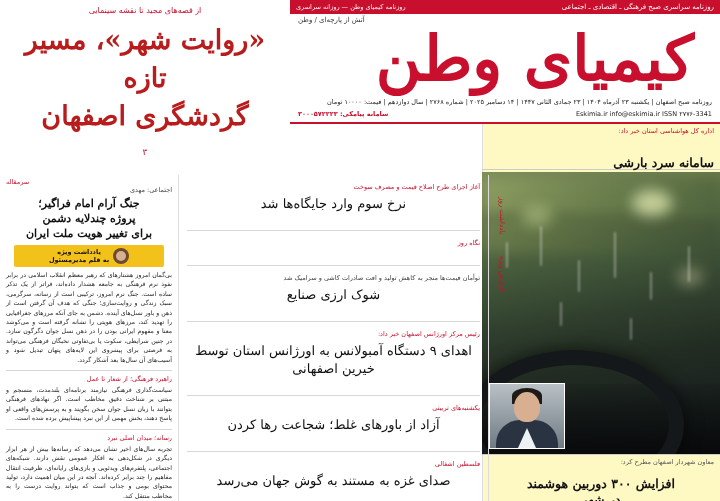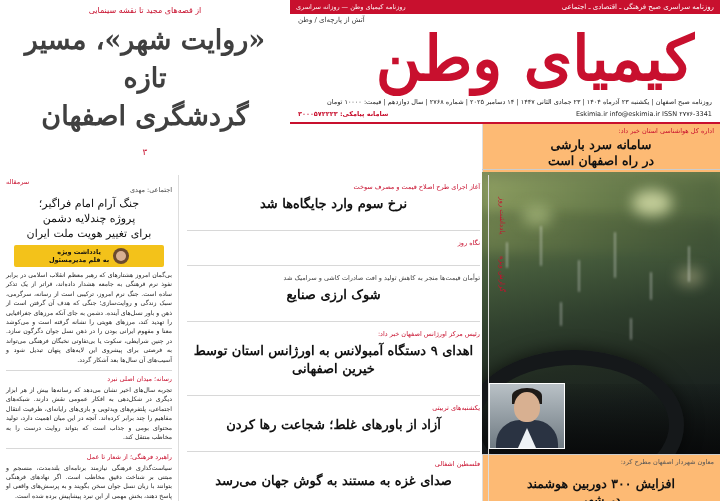--- a/index.html
+++ b/index.html
@@ -50,41 +50,41 @@
   
   .headline-area{
     position:absolute;top:0;left:0;width:290px;height:175px;
     box-sizing:border-box;padding:6px 8px 0 8px;
   }
   .kicker{
     font-size:8px;color:#c8102e;text-align:center;margin-bottom:6px;direction:rtl;
   }
   .headline{
     font-family:"DejaVu Serif","Liberation Serif",serif;
-    font-weight:bold;color:#404040;font-size:27px;line-height:38px;
+    font-weight:bold;color:#b91c1c;font-size:27px;line-height:38px;
     text-align:center;direction:rtl;
   }
   .headline .ln{display:block;}
   .page-ref{
     margin-top:12px;text-align:center;font-size:9px;color:#c8102e;direction:rtl;
   }
 
   
   .photo-col{
     position:absolute;top:124px;right:0;width:238px;height:377px;
-    box-sizing:border-box;border-left:1px solid #ddd;background:#fdba74;
+    box-sizing:border-box;border-left:1px solid #ddd;background:#fef9c3;
   }
   .sub-banner{
     position:absolute;top:0;right:0;width:238px;height:46px;box-sizing:border-box;
     border-bottom:1px solid #ccc;padding:3px 6px;direction:rtl;
   }
   .sub-banner .lbl{font-size:6.5px;color:#c8102e;}
   .sub-banner .ttl{
     font-family:"DejaVu Serif",serif;font-weight:bold;font-size:12.5px;line-height:16px;
-    color:#111;text-align:center;margin-top:2px;
+    color:#111;margin-top:20px;
   }
   .photo{
     position:absolute;top:48px;right:0;width:238px;height:282px;overflow:hidden;
     background:linear-gradient(170deg,#7d8c5a 0%,#5f7245 18%,#43583a 34%,#2f3f2d 50%,#222c22 66%,#1b2320 80%,#141a18 100%);
   }
   .photo .blurband{
     position:absolute;left:0;right:0;height:34px;filter:blur(6px);opacity:.55;
   }
   .photo .streak{
     position:absolute;width:2px;height:26px;background:rgba(255,255,255,.35);
@@ -124,40 +124,40 @@
   .mid-col{
     position:absolute;top:175px;left:178px;width:310px;height:326px;
     box-sizing:border-box;padding:0 8px;direction:rtl;
     border-left:1px solid #ddd;
   }
   .mid-item{padding:7px 0 17px 0;border-bottom:1px solid #d8d8d8;}
   .mid-item:last-child{border-bottom:none;}
   .mid-item .lbl{font-size:6.5px;color:#c8102e;line-height:10px;}
   .mid-item .sub{font-size:6.5px;color:#444;line-height:10px;}
   .mid-item .ttl{
-    font-family:"DejaVu Serif",serif;font-weight:bold;color:#111;
+    font-family:"DejaVu Serif",serif;font-weight:normal;color:#111;
     font-size:13px;line-height:18px;text-align:center;margin-top:3px;
   }
   .rail{
     position:absolute;top:175px;left:488px;width:26px;height:326px;
     box-sizing:border-box;border-left:1px solid #ddd;direction:rtl;
   }
   .rail .rl{
     writing-mode:vertical-rl;text-orientation:mixed;
     font-size:7px;color:#c8102e;margin:22px auto 0 auto;display:block;white-space:nowrap;
   }
 
   
   .ed-col{
     position:absolute;top:175px;left:0;width:178px;height:326px;
     box-sizing:border-box;padding:3px 6px;direction:rtl;
   }
   .ed-head{font-size:6.5px;color:#c8102e;text-align:left;}
   .ed-title{
-    font-family:"DejaVu Serif",serif;font-weight:normal;font-size:11px;line-height:15px;
+    font-family:"DejaVu Serif",serif;font-weight:bold;font-size:11px;line-height:15px;
     color:#111;text-align:center;margin-top:2px;
   }
   .ed-badge{
     margin:4px auto 3px auto;width:150px;height:22px;background:#f3c21a;border-radius:2px;
     display:flex;align-items:center;justify-content:center;gap:4px;
   }
   .ed-badge .bt{font-size:6.5px;color:#111;font-weight:bold;text-align:center;line-height:8px;}
   .ed-badge .av{width:16px;height:16px;border-radius:50%;background:#6b4a2f;position:relative;overflow:hidden;}
   .ed-badge .av:after{content:"";position:absolute;left:3px;top:3px;width:10px;height:10px;border-radius:50%;background:#d8b091;}
   .ed-body{
@@ -291,23 +291,23 @@
     <div class="ed-badge">
       <div class="av"></div>
       <div class="bt">
         <span>یادداشت ویژه</span><br>
         <span>به قلم مدیرمسئول</span>
       </div>
     </div>
     <div class="ed-body">بی‌گمان امروز هشتارهای که رهبر معظم انقلاب اسلامی در برابر نفوذ نرم فرهنگی به جامعه هشدار داده‌اند، فراتر از یک تذکر ساده است. جنگ نرم امروز، ترکیبی است از رسانه، سرگرمی، سبک زندگی و روایت‌سازی؛ جنگی که هدف آن گرفتن است از ذهن و باور نسل‌های آینده. دشمن به جای آنکه مرزهای جغرافیایی را تهدید کند، مرزهای هویتی را نشانه گرفته است و می‌کوشد معنا و مفهوم ایرانی بودن را در ذهن نسل جوان دگرگون سازد. در چنین شرایطی، سکوت یا بی‌تفاوتی نخبگان فرهنگی می‌تواند به فرصتی برای پیشروی این لایه‌های پنهان تبدیل شود و آسیب‌های آن سال‌ها بعد آشکار گردد.</div>
 
     <div class="ed-sec">
+      <div class="sl">راهبرد فرهنگی؛ از شعار تا عمل</div>
+      <div class="sb">سیاست‌گذاری فرهنگی نیازمند برنامه‌ای بلندمدت، منسجم و مبتنی بر شناخت دقیق مخاطب است. اگر نهادهای فرهنگی بتوانند با زبان نسل جوان سخن بگویند و به پرسش‌های واقعی او پاسخ دهند، بخش مهمی از این نبرد پیشاپیش برده شده است.</div>
+    </div>
+
+    <div class="ed-sec">
       <div class="sl">رسانه؛ میدان اصلی نبرد</div>
       <div class="sb">تجربه سال‌های اخیر نشان می‌دهد که رسانه‌ها بیش از هر ابزار دیگری در شکل‌دهی به افکار عمومی نقش دارند. شبکه‌های اجتماعی، پلتفرم‌های ویدئویی و بازی‌های رایانه‌ای، ظرفیت انتقال مفاهیم را چند برابر کرده‌اند. آنچه در این میان اهمیت دارد، تولید محتوای بومی و جذاب است که بتواند روایت درست را به مخاطب منتقل کند.</div>
     </div>
-
-    <div class="ed-sec">
-      <div class="sl">راهبرد فرهنگی؛ از شعار تا عمل</div>
-      <div class="sb">سیاست‌گذاری فرهنگی نیازمند برنامه‌ای بلندمدت، منسجم و مبتنی بر شناخت دقیق مخاطب است. اگر نهادهای فرهنگی بتوانند با زبان نسل جوان سخن بگویند و به پرسش‌های واقعی او پاسخ دهند، بخش مهمی از این نبرد پیشاپیش برده شده است.</div>
-    </div>
   </div>
 
 </div>
 
 </body></html>

